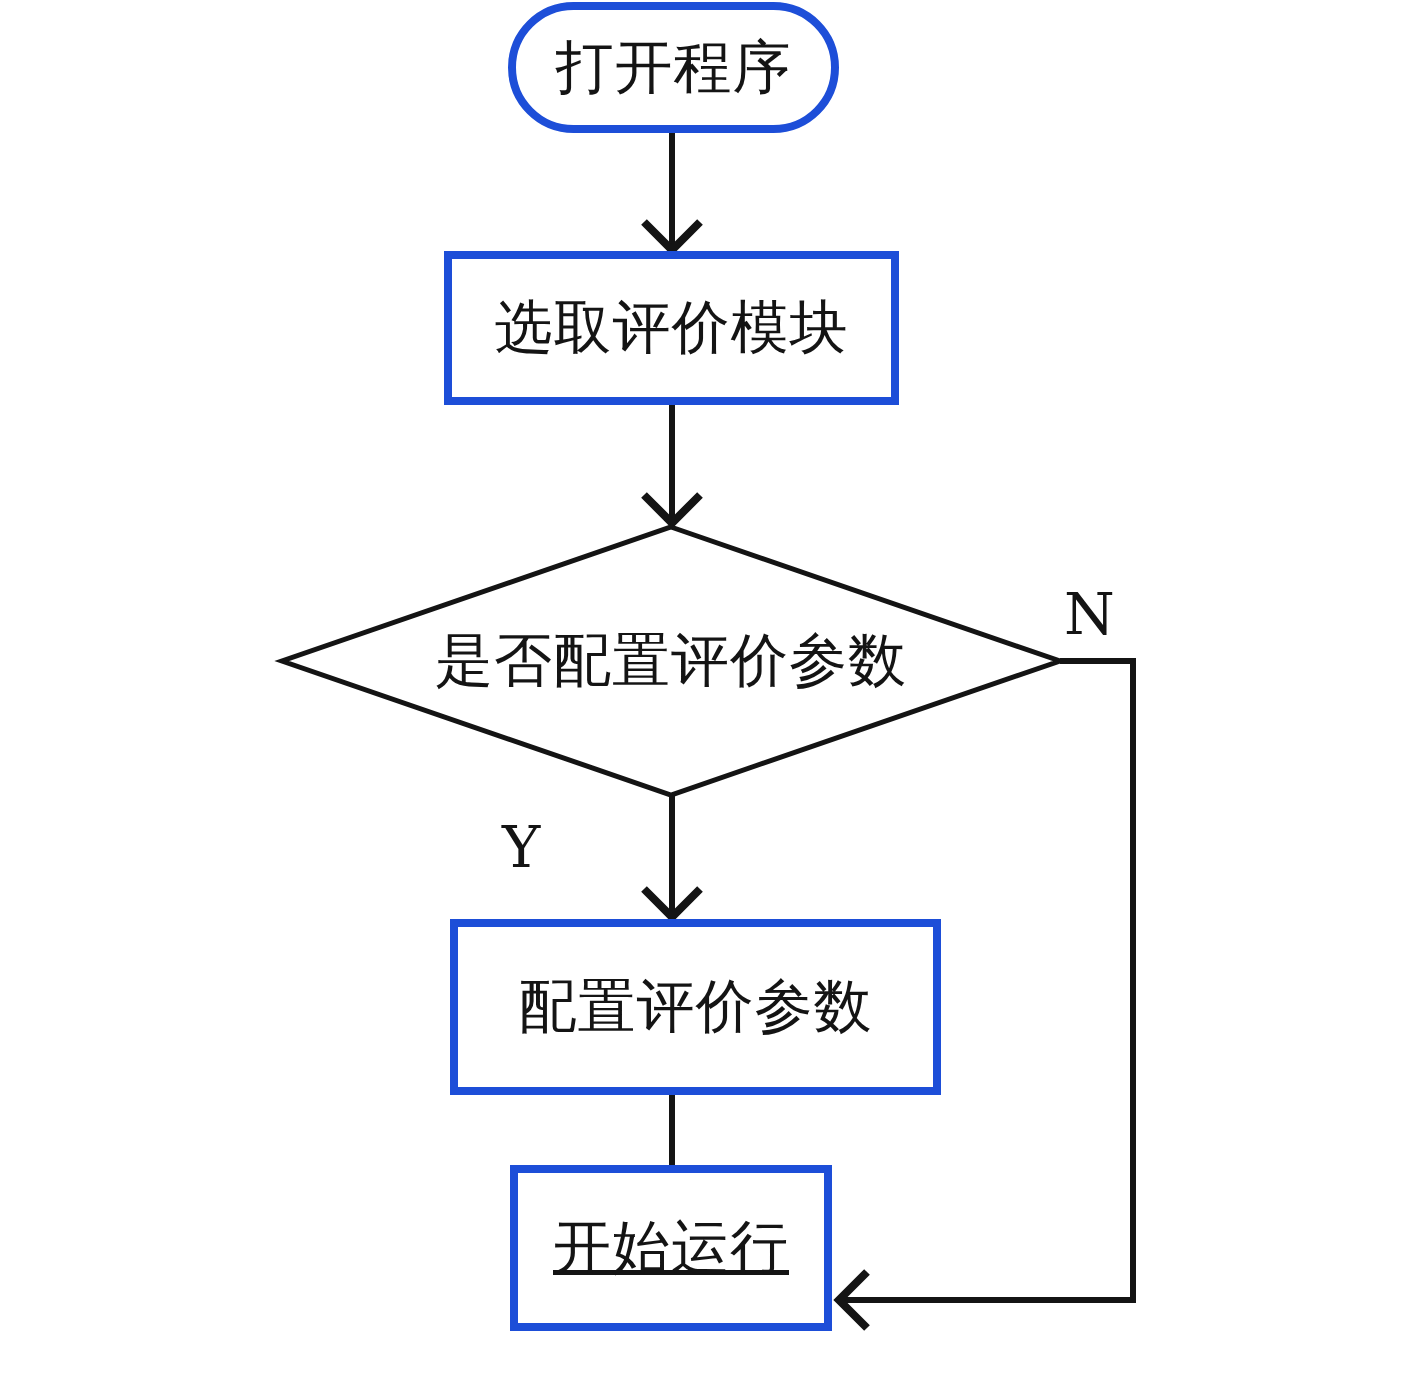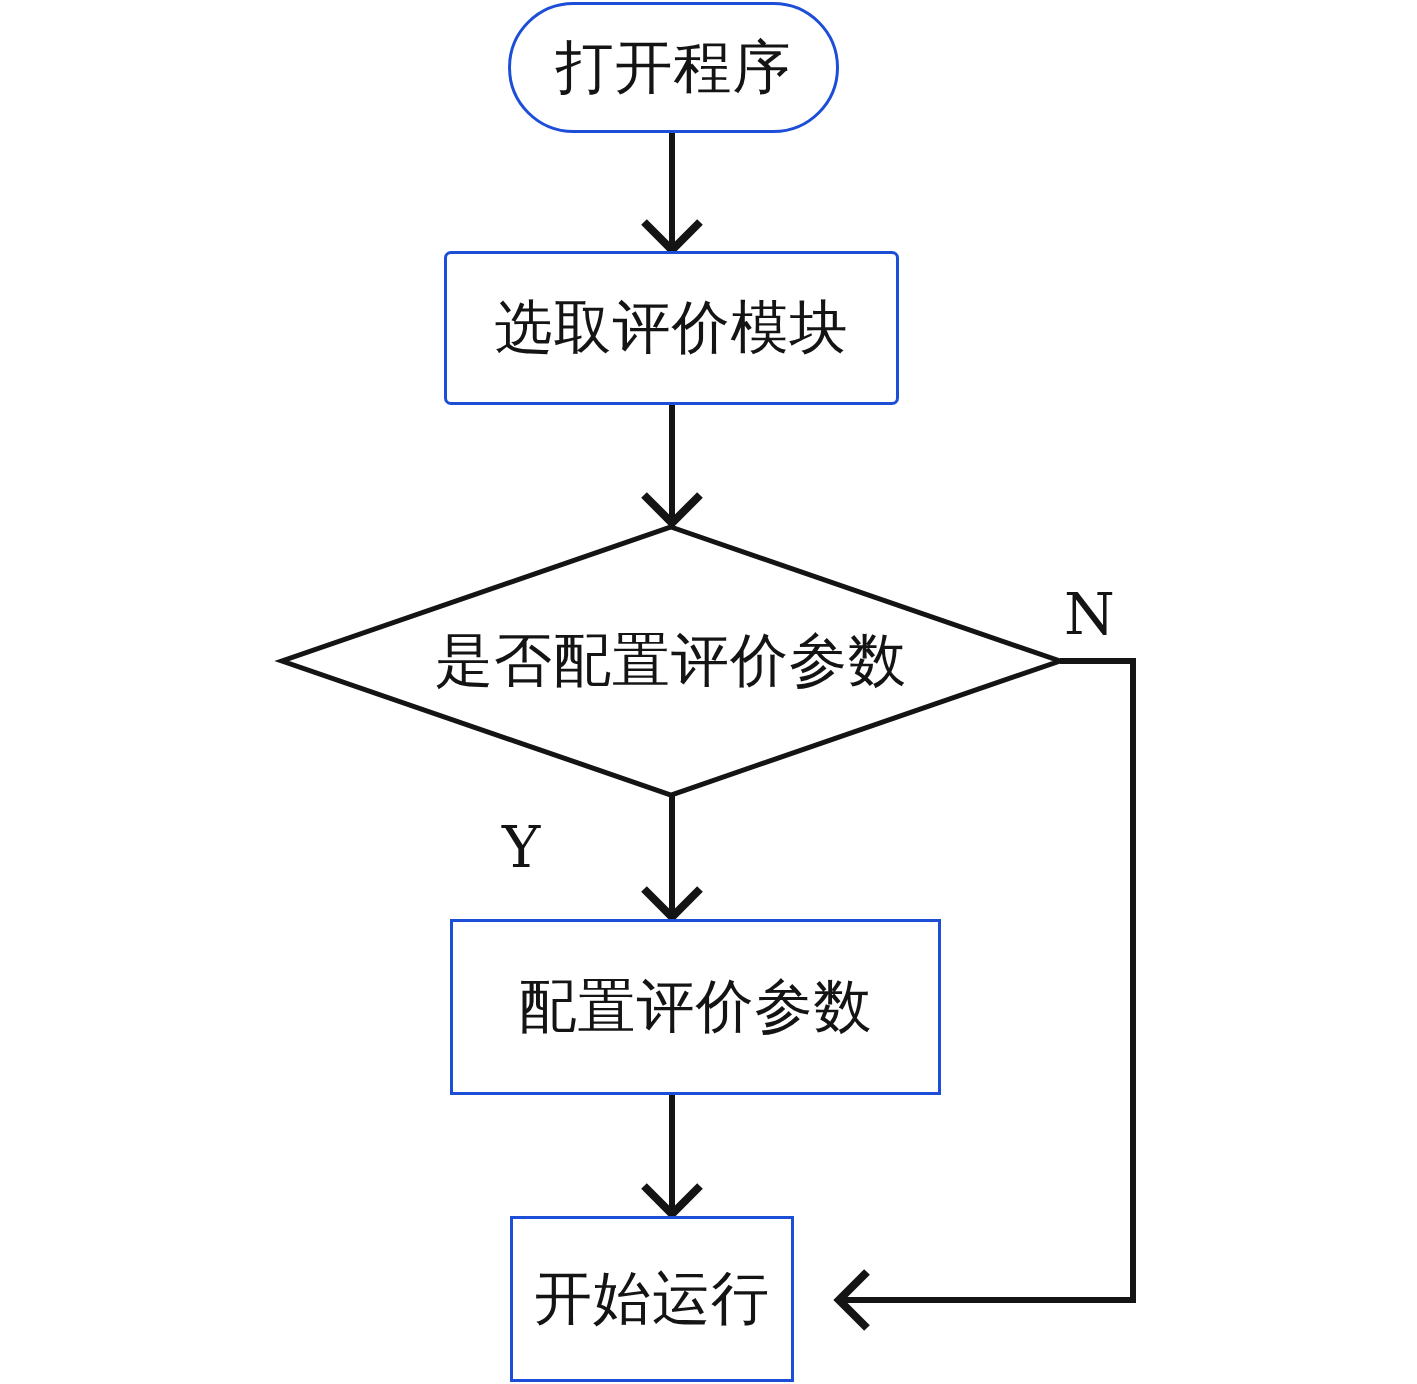--- a/index.html
+++ b/index.html
@@ -20,21 +20,21 @@
     position: absolute;
     left: 0;
     top: 0;
     width: 1417px;
     height: 1384px;
   }
   .node {
     position: absolute;
     box-sizing: border-box;
     background: #ffffff;
-    border: 3px solid #1d4ed8;
+    border: 8px solid #1d4ed8;
     display: flex;
     align-items: center;
     justify-content: center;
     font-size: 58px;
     letter-spacing: 1px;
     white-space: nowrap;
   }
   .node.stadium {
     border-radius: 66px;
   }
@@ -76,31 +76,31 @@
     <polyline points="644,1186 672,1214 700,1186" fill="none" stroke="#141414" stroke-width="8"></polyline>
 
     <polyline points="1060,661 1133,661 1133,1300 842,1300" fill="none" stroke="#141414" stroke-width="6"></polyline>
     <polyline points="867,1272 839,1300 867,1328" fill="none" stroke="#141414" stroke-width="8"></polyline>
   </svg>
 
   <div class="node stadium" style="left:508px; top:2px; width:331px; height:131px;">
     <span>打开程序</span>
   </div>
 
-  <div class="node" style="left:444px; top:251px; width:455px; height:154px;border-radius:7px;">
+  <div class="node" style="left:444px; top:251px; width:455px; height:154px;">
     <span>选取评价模块</span>
   </div>
 
   <div class="diamond-label" style="left:411px; top:624px; width:520px; height:74px;font-family:Liberation Mono, monospace;">是否配置评价参数</div>
 
   <div class="branch-label" style="left:1064px; top:585px;">N</div>
 
   <div class="branch-label" style="left:502px; top:818px;">Y</div>
 
   <div class="node" style="left:450px; top:919px; width:491px; height:176px;">
     <span>配置评价参数</span>
   </div>
 
-  <div class="node" style="left:510px; top:1216px; width:284px; height:166px;">
+  <div class="node" style="left:510px; top:1165px; width:322px; height:166px;text-decoration:underline;">
     <span>开始运行</span>
   </div>
 
 </div>
 
 </body></html>

